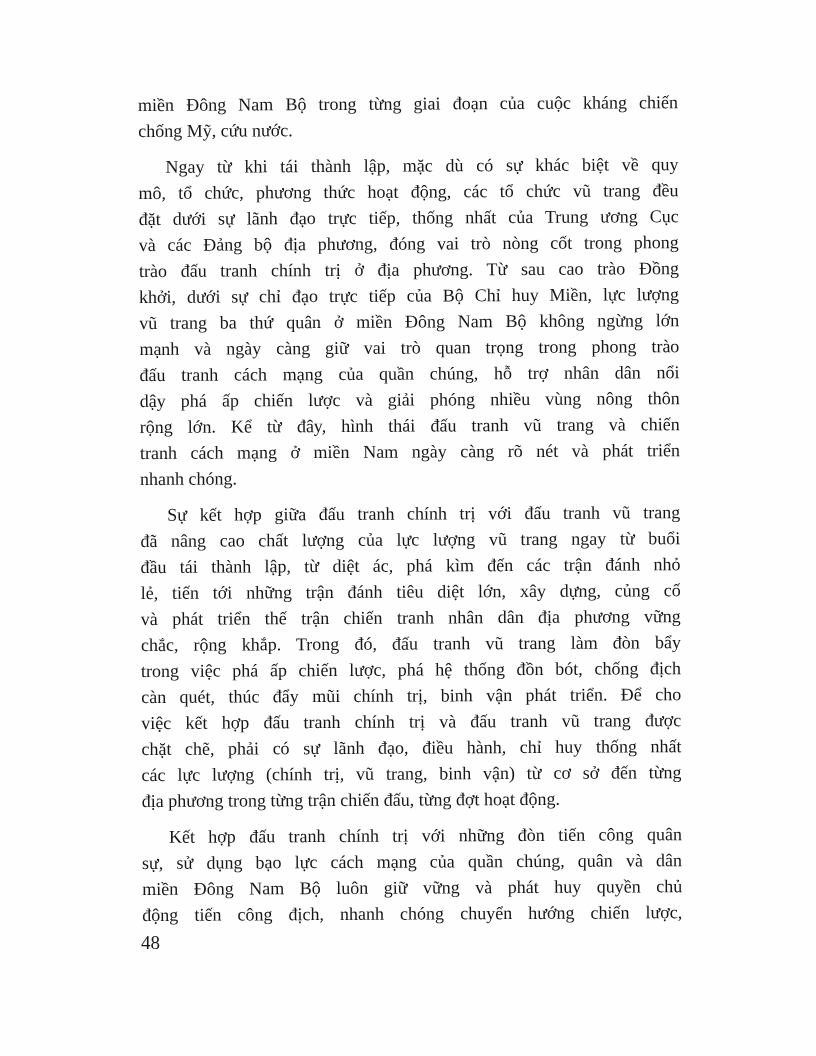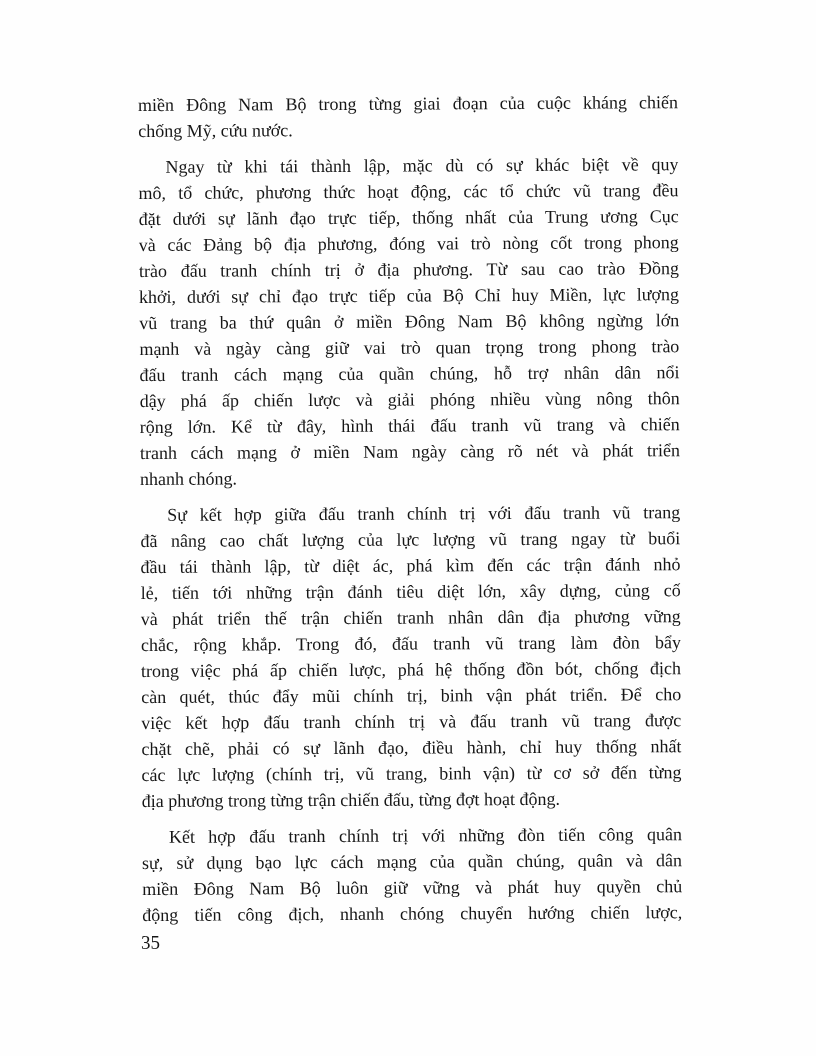--- a/index.html
+++ b/index.html
@@ -92,14 +92,14 @@
         <span class="line" style="display: block;">các lực lượng (chính trị, vũ trang, binh vận) từ cơ sở đến từng</span>
         <span class="line" style="display: block;">địa phương trong từng trận chiến đấu, từng đợt hoạt động.</span>
       </p>
     <p class="para indent cont">
         <span class="line" style="display: block;">Kết hợp đấu tranh chính trị với những đòn tiến công quân</span>
         <span class="line" style="display: block;">sự, sử dụng bạo lực cách mạng của quần chúng, quân và dân</span>
         <span class="line" style="display: block;">miền Đông Nam Bộ luôn giữ vững và phát huy quyền chủ</span>
         <span class="line" style="display: block;">động tiến công địch, nhanh chóng chuyển hướng chiến lược,</span>
       </p>
   </div>
-  <div class="page-number">35</div>
+  <div class="page-number">48</div>
 </div>
 
 </body></html>

